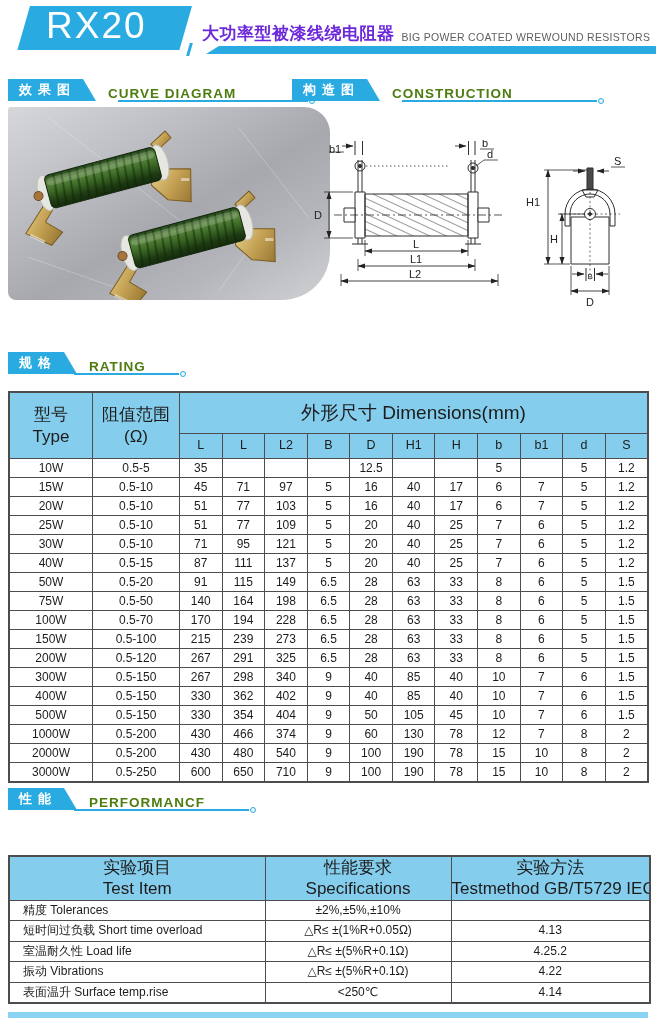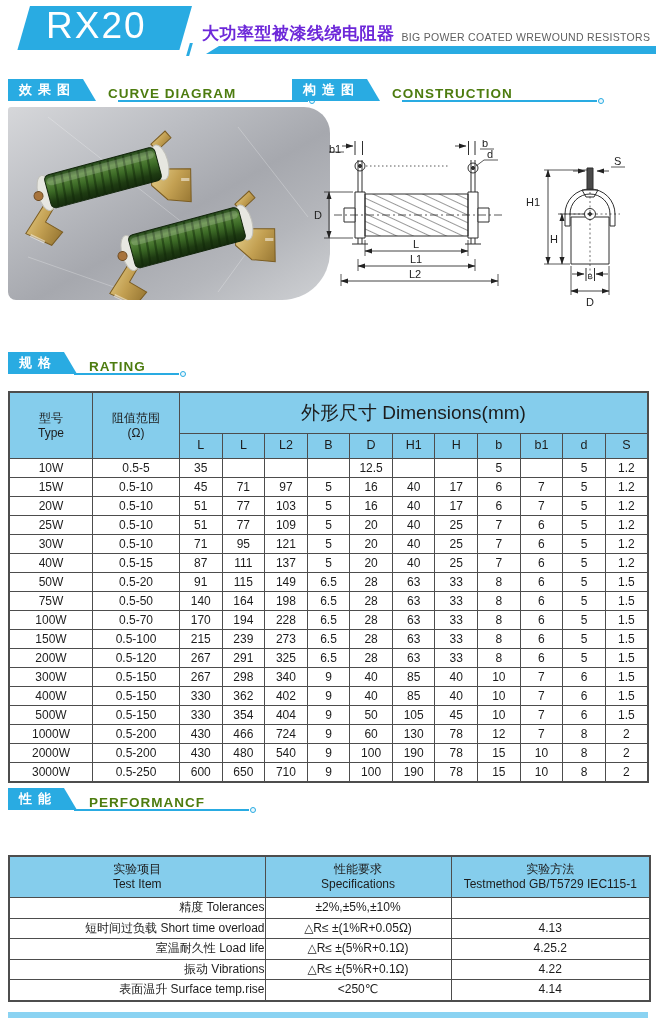--- a/index.html
+++ b/index.html
@@ -47,30 +47,30 @@
   .cd{left:308px;top:140px;width:346px;height:172px}
   .cd line,.cd path,.cd rect,.cd circle{vector-effect:non-scaling-stroke}
   .cd text{font-family:"Liberation Sans",sans-serif;font-size:11px;fill:#222}
   .cd .sm{font-size:8px}
 
   
   table.dtable{border-collapse:collapse;table-layout:fixed;border:2px solid var(--line)}
   .dtable th,.dtable td{border:1px solid var(--line);text-align:center;padding:0;
     font-size:12px;color:var(--ink);line-height:1.25;overflow:hidden;white-space:nowrap}
   .dtable thead th{background:var(--th-blue);font-weight:normal}
-  .hdr2{font-size:12px}
+  .hdr2{font-size:17px}
   .rt{left:8px;top:391px;width:641px}
   .rt .dims-h{height:40px;font-size:19px}
   .rt .dimcol th{height:24px;font-size:12.5px}
   .rt tbody td{height:18px}
   .rt .c1{width:82px}.rt .c2{width:86px}
   .pt{left:8px;top:855px;width:641px}
   .pt thead th{height:40px}
   .pt tbody td{height:19.5px}
-  .pt tbody td.item{text-align:right;padding-left:13px}
+  .pt tbody td.item{text-align:left;padding-left:13px}
 
   .footer-bar{left:8px;top:1012px;width:640px;height:6px;background:var(--bar-blue)}
 </style>
 </head>
 <body>
 
 <div class="abs rx-block"></div>
 <div class="abs rx-text">RX20</div>
 <div class="abs head-titles">
   <span class="title-cn">大功率型被漆线绕电阻器</span>
@@ -501,21 +501,21 @@
         <td>10</td>
         <td>7</td>
         <td>6</td>
         <td>1.5</td>
       </tr>
       <tr>
         <td>1000W</td>
         <td>0.5-200</td>
         <td>430</td>
         <td>466</td>
-        <td>724</td>
+        <td>374</td>
         <td>9</td>
         <td>60</td>
         <td>130</td>
         <td>78</td>
         <td>12</td>
         <td>7</td>
         <td>8</td>
         <td>2</td>
       </tr>
       <tr>

